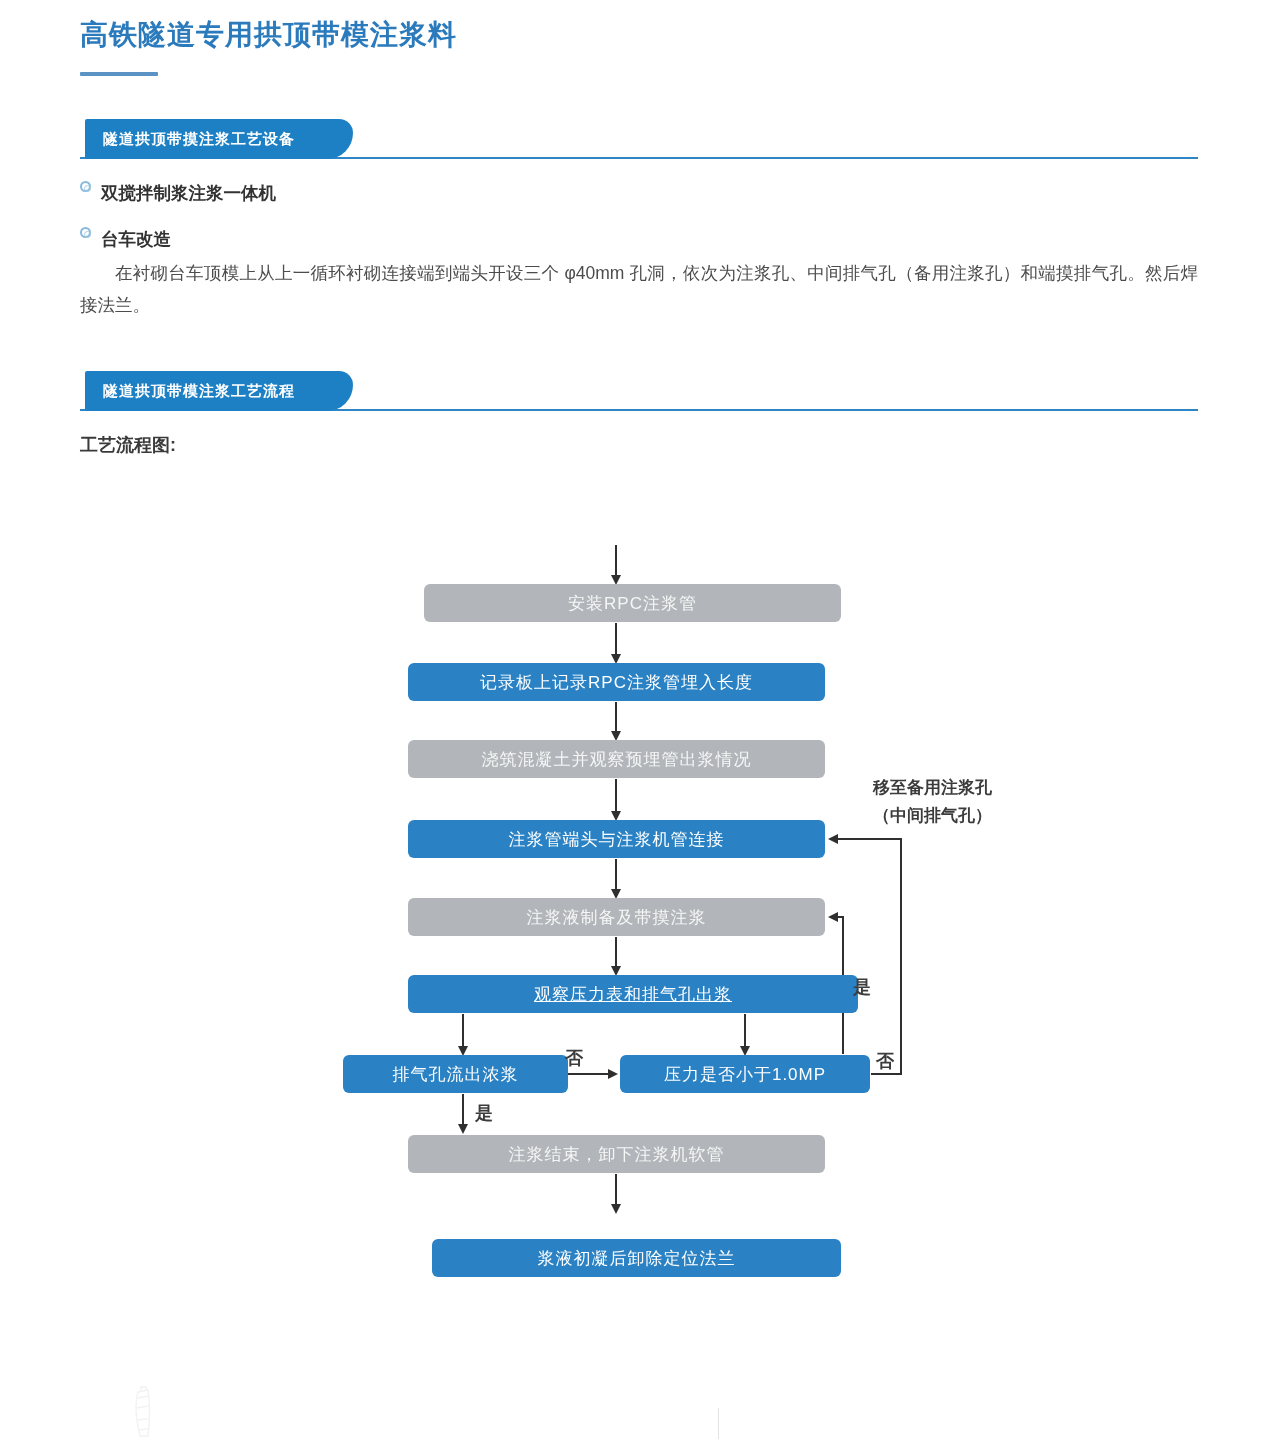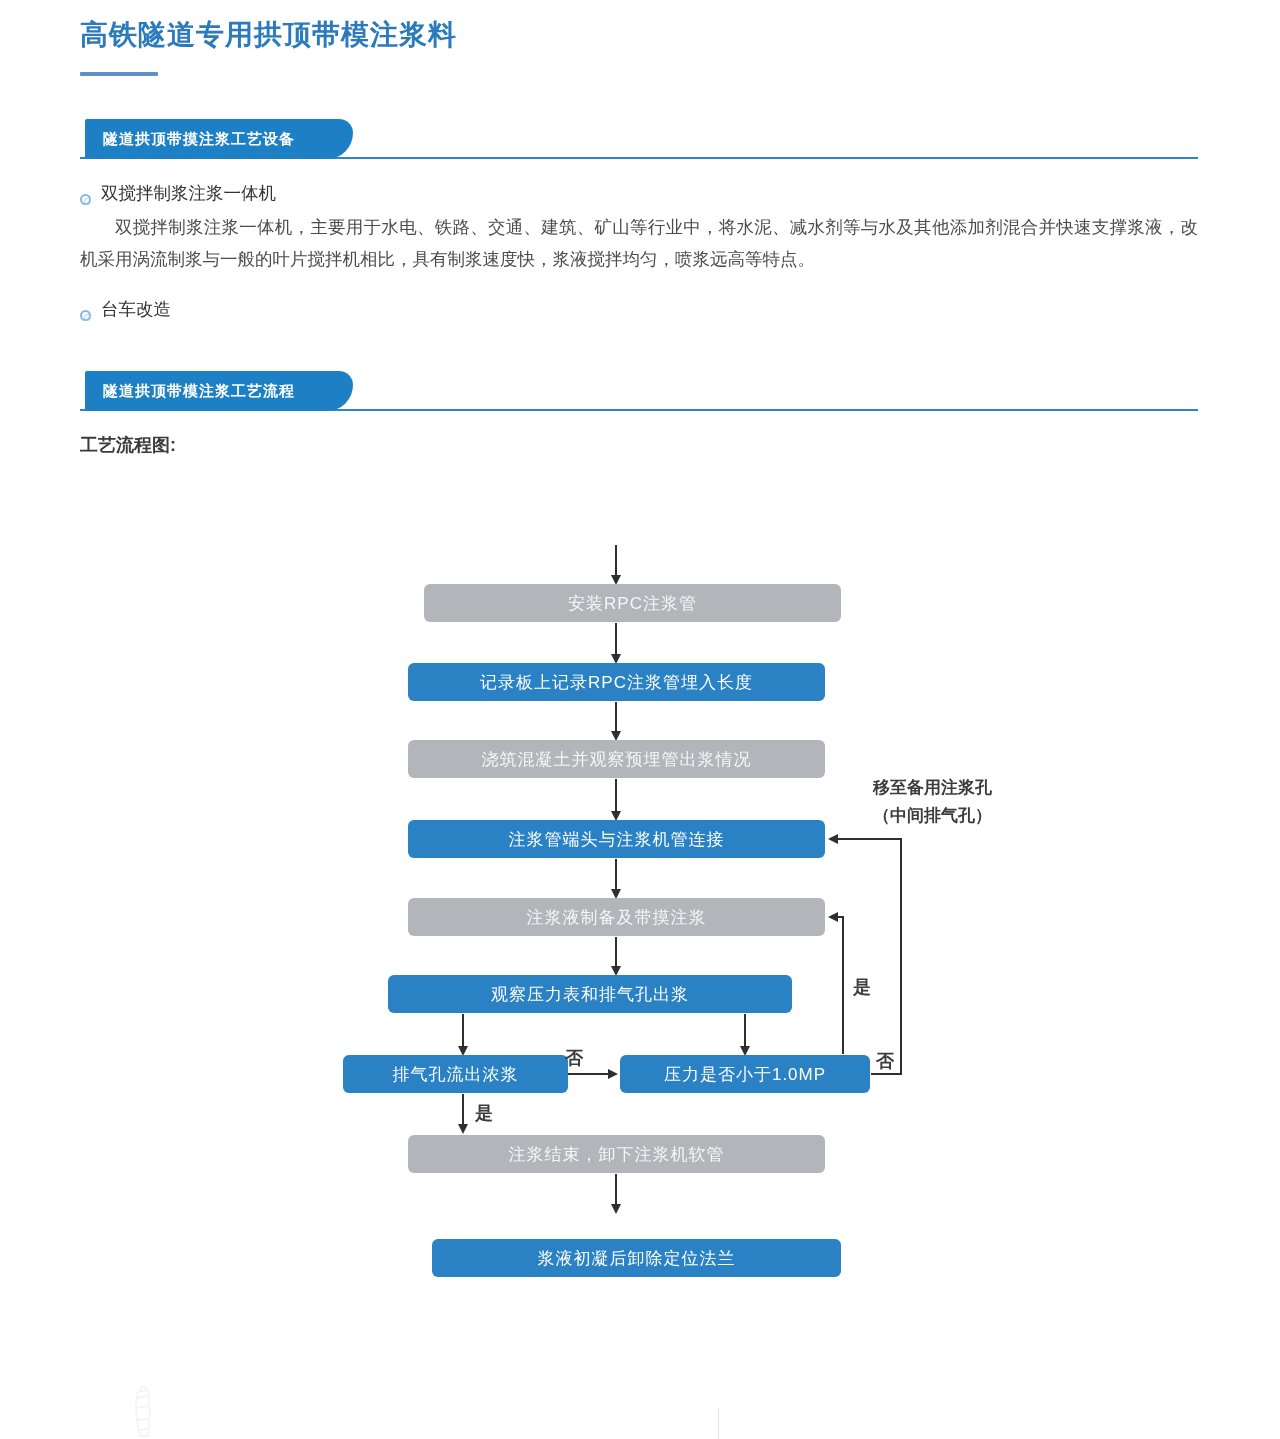--- a/index.html
+++ b/index.html
@@ -46,24 +46,24 @@
     color: #ffffff;
     font-size: 15px;
     font-weight: bold;
     letter-spacing: 1px;
     border-radius: 2px 14px 26px 2px;
   }
 
   
   .item-heading {
     display: flex;
-    align-items: flex-end;
+    align-items: flex-start;
     margin-top: 22px;
     font-size: 17.5px;
-    font-weight: normal;
+    font-weight: bold;
     color: #333333;
   }
   .ring-icon {
     display: inline-block;
     width: 11px; height: 11px;
     border: 2.5px solid #86b9dd;
     border-radius: 50%;
     margin-right: 10px;
     position: relative;
     flex: 0 0 auto;
@@ -159,26 +159,26 @@
   <div class="title-underline"></div>
 
   <div class="section-header">
     <span class="section-tab">隧道拱顶带摸注浆工艺设备</span>
   </div>
 
   <div class="item-heading">
     <span class="ring-icon"></span>
     <span>双搅拌制浆注浆一体机</span>
   </div>
-  <p class="item-body">双搅拌制浆注浆一体机，主要用于水电、铁路、交通、建筑、矿山等行业中，将水泥、减水剂等与水及其他添加剂混合并快速支撑浆液，改机采用涡流制浆与一般的叶片搅拌机相比，具有制浆速度快，浆液搅拌均匀，喷浆远高等特点。</p>
 
   <div class="item-heading">
     <span class="ring-icon"></span>
     <span>台车改造</span>
   </div>
+  <p class="item-body">在衬砌台车顶模上从上一循环衬砌连接端到端头开设三个 φ40mm 孔洞，依次为注浆孔、中间排气孔（备用注浆孔）和端摸排气孔。然后焊接法兰。</p>
 
   <div class="section-header second">
     <span class="section-tab">隧道拱顶带模注浆工艺流程</span>
   </div>
 
   <div class="flow-label">工艺流程图:</div>
 
   <div class="flowchart">
 
     <svg class="edges" viewBox="0 0 1280 800" xmlns="http://www.w3.org/2000/svg">
@@ -202,21 +202,21 @@
         <path d="M843,556 L843,419 L836,419" marker-end="url(#arrow)"></path>
         <path d="M871,576 L901,576 L901,341 L836,341" marker-end="url(#arrow)"></path>
       </g>
     </svg>
 
     <div class="node gray" style="left:424px; top:86px;  width:417px;">安装RPC注浆管</div>
     <div class="node blue" style="left:408px; top:165px; width:417px;">记录板上记录RPC注浆管埋入长度</div>
     <div class="node gray" style="left:408px; top:242px; width:417px;">浇筑混凝土并观察预埋管出浆情况</div>
     <div class="node blue" style="left:408px; top:322px; width:417px;">注浆管端头与注浆机管连接</div>
     <div class="node gray" style="left:408px; top:400px; width:417px;">注浆液制备及带摸注浆</div>
-    <div class="node blue" style="left:388px; top:477px; width:404px;">观察压力表和排气孔出浆</div>
+    <div class="node blue" style="left:408px; top:477px; width:450px;text-decoration:underline;">观察压力表和排气孔出浆</div>
     <div class="node blue" style="left:343px; top:557px; width:225px;">排气孔流出浓浆</div>
     <div class="node blue" style="left:620px; top:557px; width:250px;">压力是否小于1.0MP</div>
     <div class="node gray" style="left:408px; top:637px; width:417px;">注浆结束，卸下注浆机软管</div>
     <div class="node blue" style="left:432px; top:715px; width:409px;margin-top:26px;">浆液初凝后卸除定位法兰</div>
 
     <span class="edge-label" style="left:565px; top:548px;">否</span>
     <span class="edge-label" style="left:475px; top:603px;">是</span>
     <span class="edge-label" style="left:853px; top:477px;">是</span>
     <span class="edge-label" style="left:876px; top:551px;">否</span>
 

